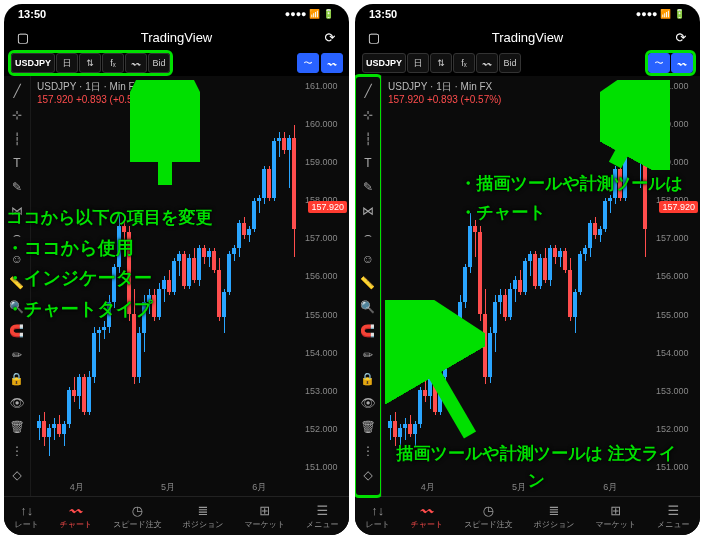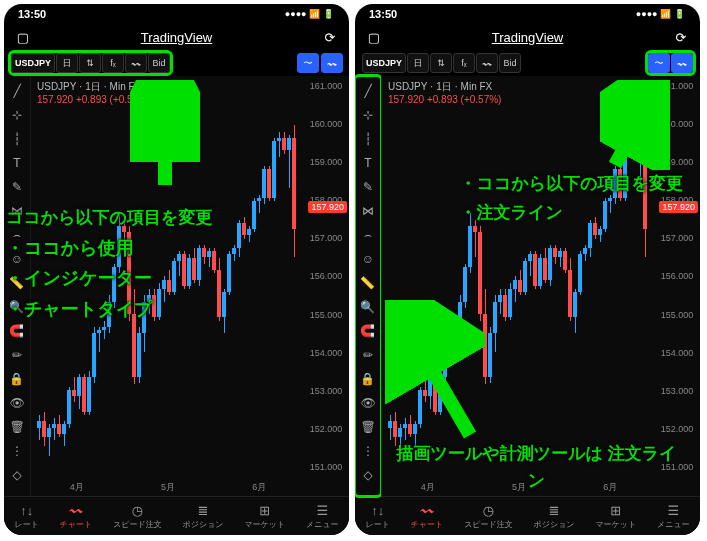--- a/index.html
+++ b/index.html
@@ -37,21 +37,21 @@
   }
   .status-icons { display: flex; gap: 3px; align-items: center; font-size: 9px; }
   .app-header {
     height: 26px;
     display: flex;
     align-items: center;
     justify-content: space-between;
     padding: 0 10px;
     font-size: 13px;
   }
-  .app-header .title { flex: 1; text-align: center; text-decoration: underline; }
+  .app-header .title { flex: 1; text-align: center; }
   .hicon { width: 18px; height: 18px; display: inline-flex; align-items: center; justify-content: center; }
   .toolbar {
     height: 26px;
     display: flex;
     align-items: center;
     padding: 0 6px;
     gap: 2px;
   }
   .tb-cluster {
     display: flex;
@@ -104,21 +104,21 @@
   }
   .symbol-line {
     position: absolute; top: 4px; left: 6px;
     font-size: 10px; color: #bbb;
   }
   .symbol-line .chg { color: #ff4d4d; margin-top: 28px; }
   .axis-y {
     position: absolute; right: 2px; top: 2px; bottom: 20px;
     width: 42px;
     display: flex; flex-direction: column; justify-content: space-between;
-    align-items: center;
+    align-items: flex-start;
     font-size: 9px; color: #888;
     padding: 4px 0;
     gap: 6px;
   }
   .axis-y span { line-height: 1; }
   .price-tag {
     position: absolute; right: 2px;
     background: #ff3b30; color: #fff;
     font-size: 9px; padding: 1px 3px; border-radius: 2px;
   }
@@ -816,23 +816,23 @@
 <div class="overlay left">
   <div class="hdr">ココから以下の項目を変更</div>
   <div id="anno-left-items">
       <div>・ココから使用</div>
       <div>・インジケーター</div>
       <div>・チャートタイプ</div>
     </div>
 </div>
 
 <div class="overlay right1">
-  <div>・ココから以下の項目を変更</div>
+  <div>・描画ツールや計測ツールは</div>
   <div id="anno-right-items">
-      <div>・注文ライン</div>
+      <div>・チャート</div>
     </div>
 </div>
 
 <div class="overlay right2" id="anno-right-bottom">描画ツールや計測ツールは
 注文ライン</div>
 
 <div class="arrow" style="left:130px; top:80px; width:70px; height:110px;">
   <svg viewBox="0 0 70 110">
       <defs>
         <marker id="ah1" markerWidth="10" markerHeight="10" refX="5" refY="5" orient="auto">

